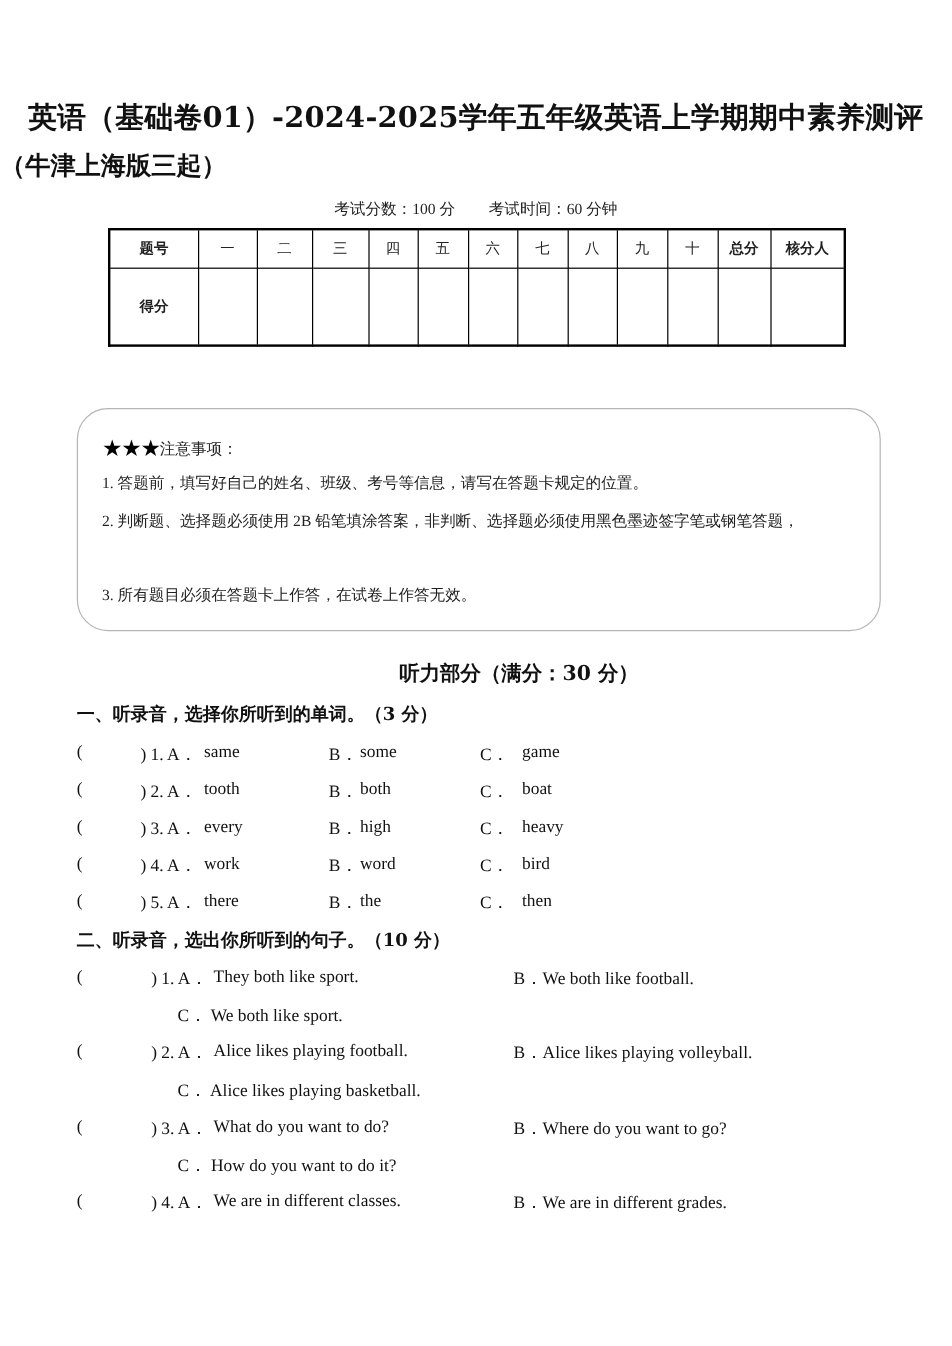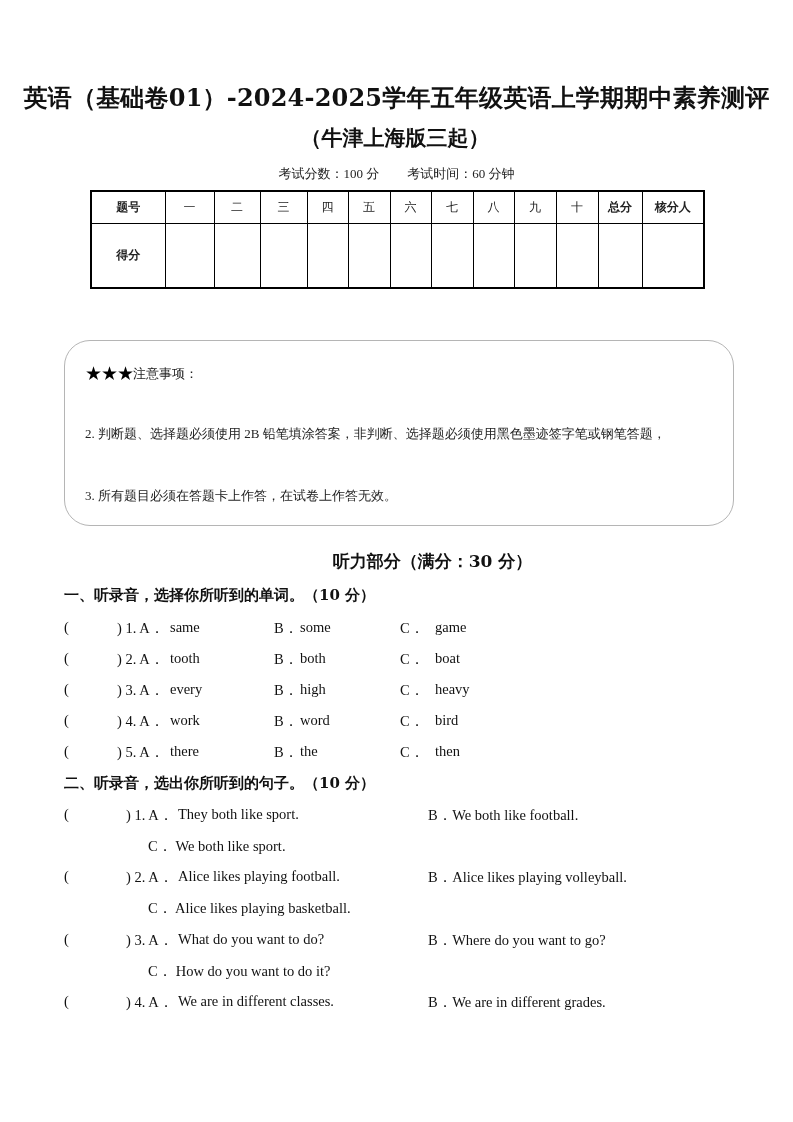--- a/index.html
+++ b/index.html
@@ -1,19 +1,19 @@
 <!DOCTYPE html>
 <html><head>
 <meta charset="utf-8">
 <style>
   html, body { margin: 0; padding: 0; background: #ffffff; }
   body { width: 793px; height: 1122px; position: relative; overflow: hidden; color: #111; font-family: "Liberation Serif", "DejaVu Serif", serif; }
   .abs { position: absolute; }
   .title1 { top: 82px; left: 0; width: 793px; text-align: center; font-size: 24px; font-weight: bold; letter-spacing: 0.2px; font-family: "DejaVu Serif", "Liberation Serif", serif; }
-  .title2 { top: 124px; left: 0; width: 790px; text-align: center; font-size: 21px; font-weight: bold; font-family: "DejaVu Serif", "Liberation Serif", serif; }
+  .title2 { top: 124px; left: 0; width: 790px; font-size: 21px; font-weight: bold; font-family: "DejaVu Serif", "Liberation Serif", serif; }
   .examinfo { top: 165px; left: 0; width: 793px; text-align: center; font-size: 13px; color: #222; }
   .examinfo span + span { margin-left: 28px; }
   table.score { position: absolute; top: 190px; left: 90px; width: 614px; height: 98px; border-collapse: collapse; border: 2px solid #000; table-layout: fixed; }
   table.score td { border: 1px solid #000; text-align: center; font-size: 12px; font-family: "DejaVu Sans", sans-serif; font-weight: bold; color: #222; padding: 0; }
   table.score tr.r1 td { height: 31px; }
   table.score tr.r1 td.num { font-weight: normal; font-family: "DejaVu Serif", serif; }
   table.score tr.r2 td { height: 63px; }
   .notice { top: 340px; left: 64px; width: 670px; height: 186px; border: 1.5px solid #b5b5b5; border-radius: 26px; box-sizing: border-box; }
   .notice .line { position: absolute; left: 20px; font-size: 13px; color: #222; white-space: nowrap; }
   .notice .stars { font-size: 19px; letter-spacing: -1px; color: #000; vertical-align: -2px; }
@@ -80,27 +80,28 @@
     <td></td>
         <td></td>
   </tr>
 </tbody>
   </table>
 
 <div class="abs notice">
   <div class="line" style="top:21px;">
     <span class="stars">★★★</span><span>注意事项：</span>
   </div>
+  <div class="line" style="top:53px;">1. 答题前，填写好自己的姓名、班级、考号等信息，请写在答题卡规定的位置。</div>
   <div class="line" style="top:84px;">2. 判断题、选择题必须使用 2B 铅笔填涂答案，非判断、选择题必须使用黑色墨迹签字笔或钢笔答题，</div>
   <div class="line" style="top:146px;">3. 所有题目必须在答题卡上作答，在试卷上作答无效。</div>
 </div>
 
 <div class="abs sect">听力部分（满分：30 分）</div>
 
-<div class="abs h2" style="top:586px;">一、听录音，选择你所听到的单词。（10 分）</div>
+<div class="abs h2" style="top:586px;">一、听录音，选择你所听到的单词。（3 分）</div>
 
 <div class="abs row" style="top:619px;">
   <span class="paren-l">(</span>
   <span class="paren-r" style="left:53px;">) 1. A．</span>
   <span class="col" style="left:106px;">same</span>
   <span class="col" style="left:210px;">B．</span>
   <span class="col" style="left:236px;">some</span>
   <span class="col" style="left:336px;">C．</span>
   <span class="col" style="left:371px;">game</span>
 </div>

